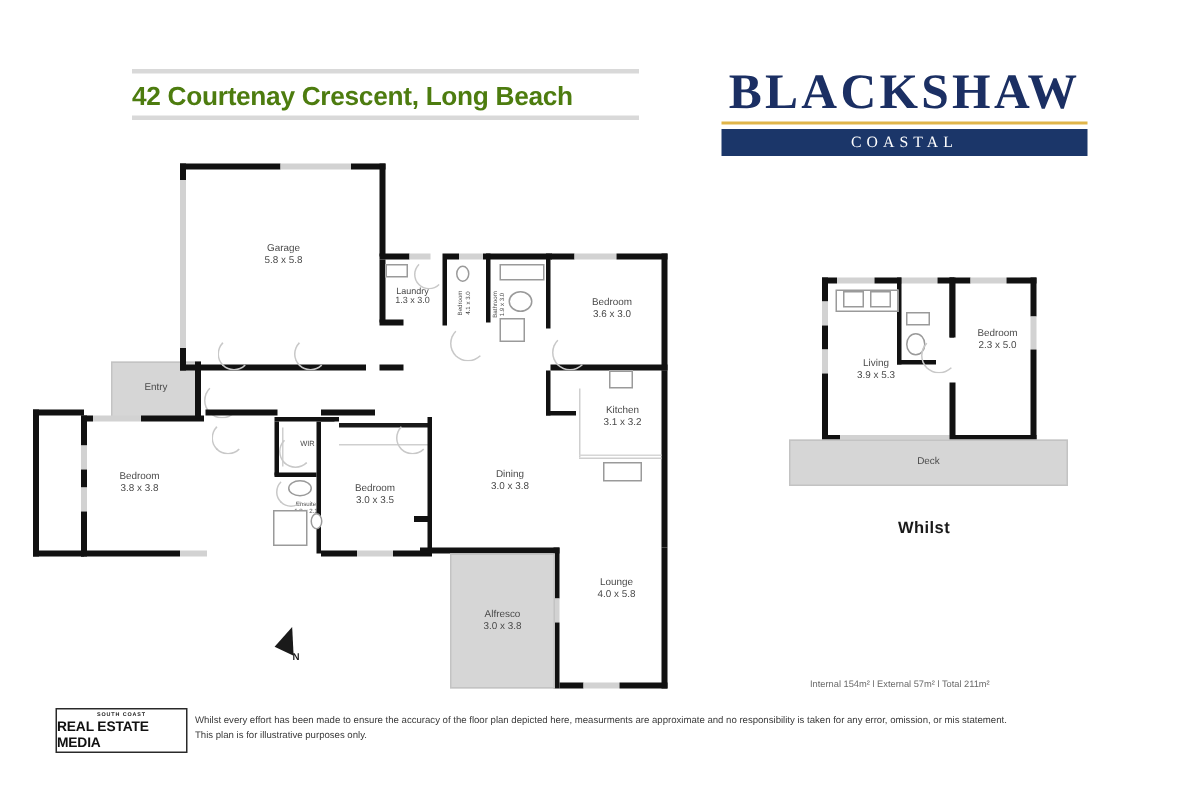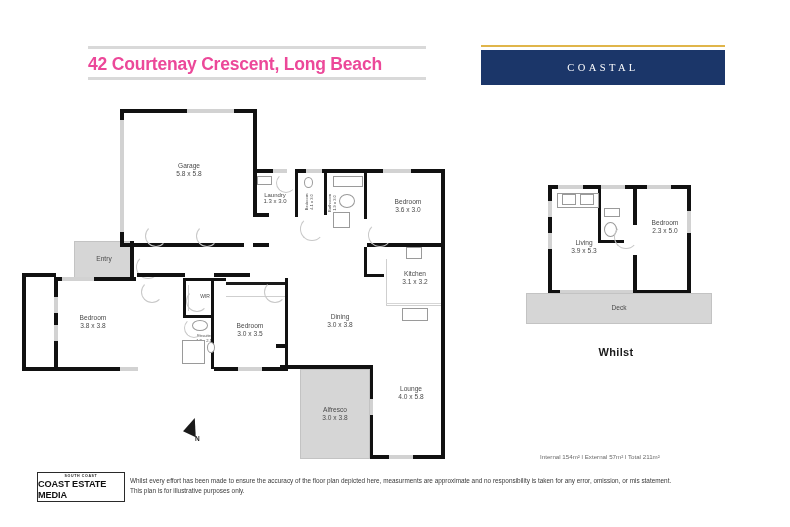--- a/index.html
+++ b/index.html
@@ -11,34 +11,34 @@
   }
   #page { position: relative; width: 790px; height: 527px; background:#fff; }
 
   
   #header { position:absolute; left:0; top:0; width:790px; height:110px; }
   #title-block { position:absolute; left:88px; top:46px; width:340px; }
   #title-rule-top {
     height:3px; background:#d9d9d9; width:338px;
   }
   #page-title {
-    font-size:17.5px; font-weight:bold; color:#ec4899;
+    font-size:17.5px; font-weight:bold; color:#4d7c0f;
     letter-spacing:-0.2px; line-height:26px; padding-top:2px; white-space:nowrap;
   }
   #title-rule-bot { height:3px; background:#d9d9d9; width:338px; }
 
   #logo-block { position:absolute; left:481px; top:44px; width:244px; }
   #logo-word {
     font-family:"Liberation Serif", serif;
     font-size:33px; font-weight:bold; color:#1b2f63;
     letter-spacing:2.2px; text-align:center; line-height:36px;
   }
   #logo-rule { height:2px; background:#e0b54a; width:244px; margin-top:1px; }
   #logo-bar {
-    margin-top:3px; height:35px; background:#1b3669;
+    margin-top:3px; height:18px; background:#1b3669;
     display:flex; align-items:center; justify-content:center;
   }
   #logo-sub {
     font-family:"Liberation Serif", serif; color:#ffffff;
     font-size:10.5px; letter-spacing:3.4px; font-weight:normal;
   }
 
   
   #plan { position:absolute; left:0; top:100px; width:790px; height:370px; }
 
@@ -117,20 +117,21 @@
 
   <div id="header">
 
     <div id="title-block">
       <div id="title-rule-top"></div>
       <div id="page-title">42 Courtenay Crescent, Long Beach</div>
       <div id="title-rule-bot"></div>
     </div>
 
     <div id="logo-block">
+      <div id="logo-word">BLACKSHAW</div>
       <div id="logo-rule"></div>
       <div id="logo-bar">
         <span id="logo-sub">COASTAL</span>
       </div>
     </div>
 
   </div>
 
   <div id="plan">
 
@@ -356,21 +357,21 @@
     </div>
 
     <div id="areas">Internal 154m²  l   External 57m² l Total 211m²</div>
 
   </div>
 
   <div id="footer">
 
     <div id="footer-logo">
       <div id="footer-logo-top">SOUTH COAST</div>
-      <div id="footer-logo-main">COAST ESTATE MEDIA</div>
+      <div id="footer-logo-main">REAL ESTATE MEDIA</div>
     </div>
 
     <div id="disclaimer">
       <div>Whilst every effort has been made to ensure the accuracy of the floor plan depicted here, measurments are approximate and no responsibility is taken for any error, omission, or mis statement.</div>
       <div>This plan is for illustrative purposes only.</div>
     </div>
 
   </div>
 
 </div>

